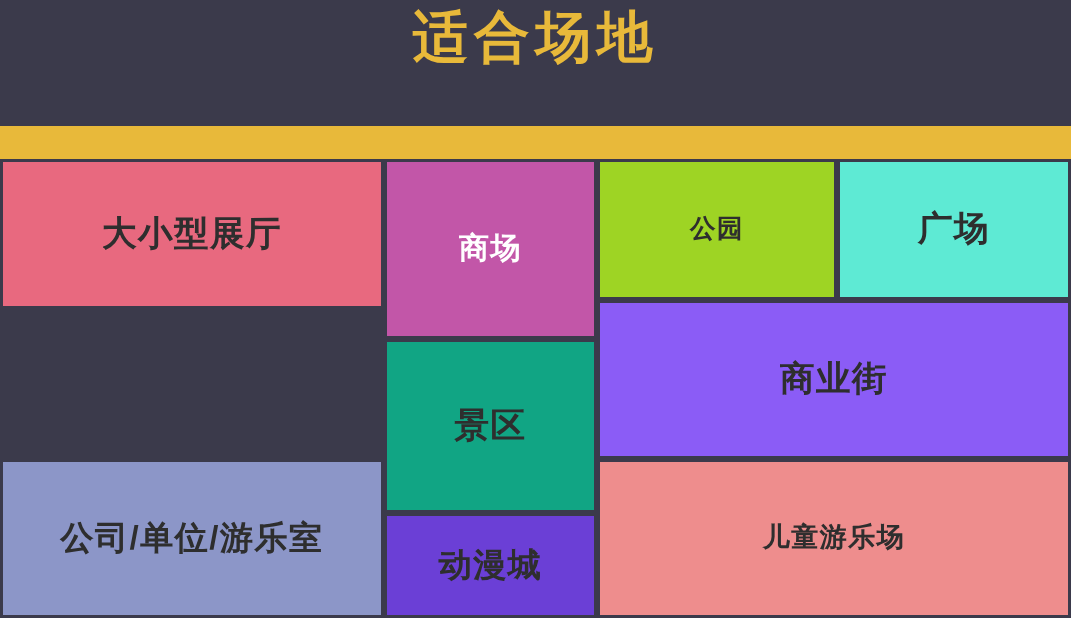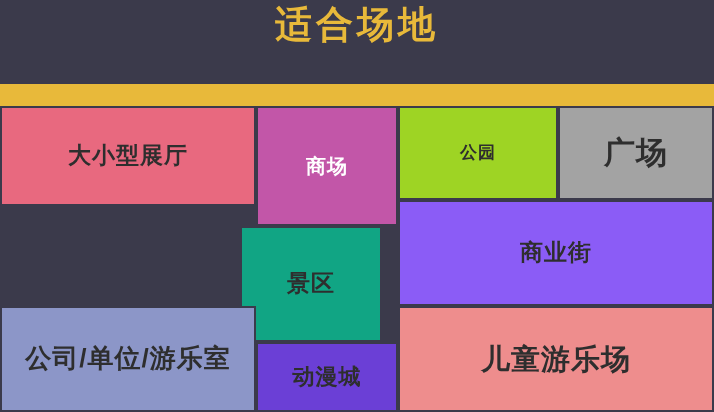--- a/index.html
+++ b/index.html
@@ -72,21 +72,21 @@
   <div id="title-bar">
     <div id="title-text" style="color: rgb(232, 185, 58);">适合场地</div>
   </div>
 
   <div id="accent-bar" style="background: rgb(232, 185, 58);"></div>
 
   <div id="grid">
       <div class="cell" style="left: 0px; top: 0px; width: 256px; height: 100px; background: rgb(232, 105, 127); font-size: 23px; color: rgb(46, 46, 46); border-color: rgb(59, 58, 75);">大小型展厅</div>
       <div class="cell" style="left: 256px; top: 0px; width: 142px; height: 120px; background: rgb(194, 86, 168); font-size: 20px; color: #ffffff; border-color: rgb(59, 58, 75);">商场</div>
       <div class="cell" style="left: 398px; top: 0px; width: 160px; height: 94px; background: rgb(158, 212, 36); font-size: 17px; color: rgb(46, 46, 46); border-color: rgb(59, 58, 75);">公园</div>
-      <div class="cell" style="left: 558px; top: 0px; width: 156px; height: 94px; background: #a3a3a3; font-size: 31px; color: rgb(46, 46, 46); border-color: rgb(59, 58, 75);">广场</div>
-      <div class="cell" style="left: 240px; top: 120px; width: 142px; height: 116px; background: rgb(17, 165, 132); font-size: 23px; color: rgb(46, 46, 46); border-color: rgb(59, 58, 75);">景区</div>
+      <div class="cell" style="left: 558px; top: 0px; width: 156px; height: 94px; background: #5eead4; font-size: 23px; color: rgb(46, 46, 46); border-color: rgb(59, 58, 75);">广场</div>
+      <div class="cell" style="left: 256px; top: 120px; width: 142px; height: 116px; background: rgb(17, 165, 132); font-size: 23px; color: rgb(46, 46, 46); border-color: rgb(59, 58, 75);">景区</div>
       <div class="cell" style="left: 398px; top: 94px; width: 316px; height: 106px; background: #8b5cf6; font-size: 23px; color: rgb(46, 46, 46); border-color: rgb(59, 58, 75);">商业街</div>
-      <div class="cell" style="left: 0px; top: 200px; width: 256px; height: 106px; background: rgb(140, 150, 200); font-size: 26px; color: rgb(46, 46, 46); border-color: rgb(59, 58, 75);">公司/单位/游乐室</div>
+      <div class="cell" style="left: 0px; top: 200px; width: 256px; height: 106px; background: rgb(140, 150, 200); font-size: 22px; color: rgb(46, 46, 46); border-color: rgb(59, 58, 75);">公司/单位/游乐室</div>
       <div class="cell" style="left: 256px; top: 236px; width: 142px; height: 70px; background: rgb(107, 63, 214); font-size: 22px; color: rgb(46, 46, 46); border-color: rgb(59, 58, 75);">动漫城</div>
-      <div class="cell" style="left: 398px; top: 200px; width: 316px; height: 106px; background: rgb(238, 141, 141); font-size: 29px; color: rgb(46, 46, 46); border-color: rgb(59, 58, 75);">儿童游乐场</div>
+      <div class="cell" style="left: 398px; top: 200px; width: 316px; height: 106px; background: rgb(238, 141, 141); font-size: 18px; color: rgb(46, 46, 46); border-color: rgb(59, 58, 75);">儿童游乐场</div>
     </div>
 
 </div>
 
 </body></html>

